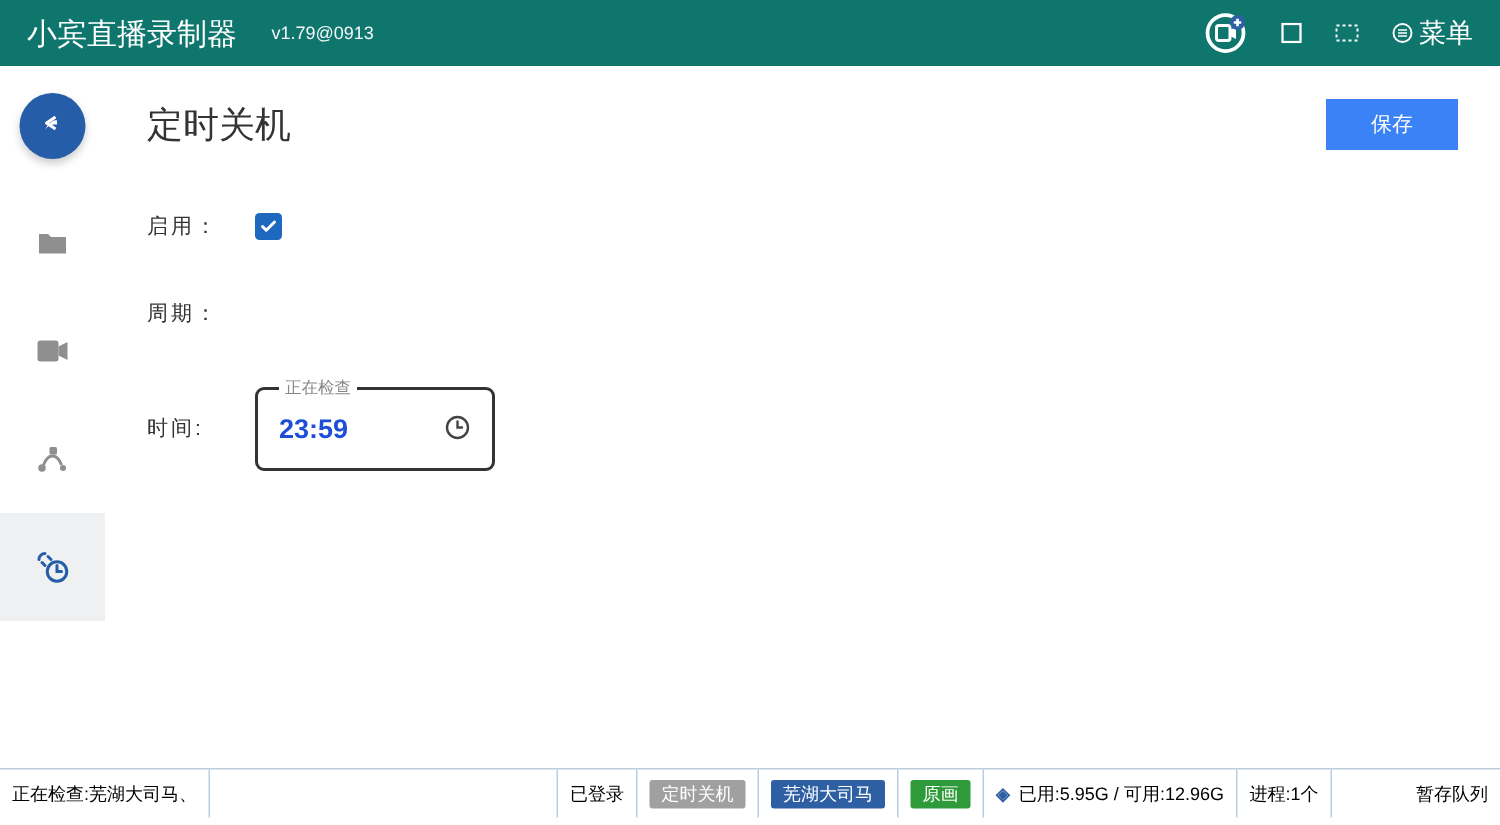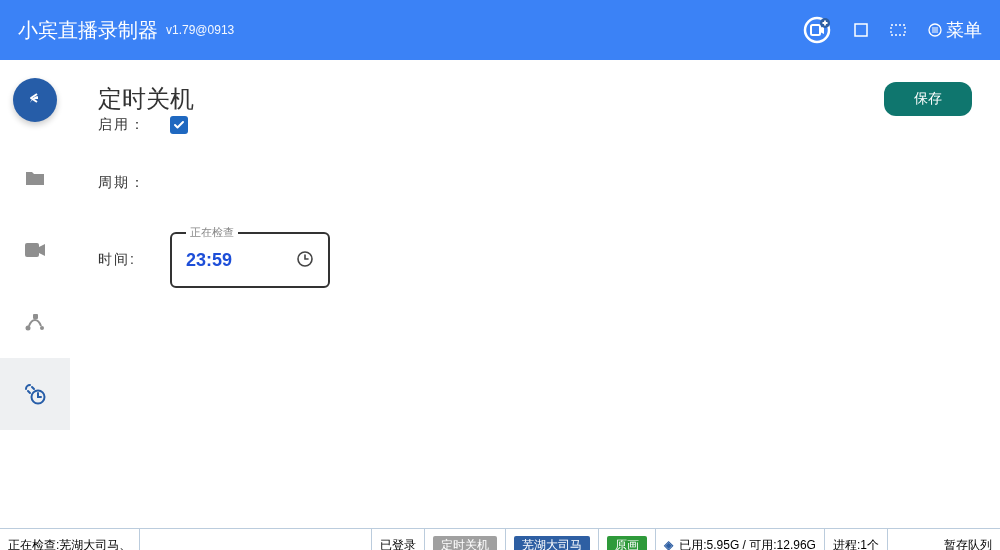--- a/index.html
+++ b/index.html
@@ -1,23 +1,23 @@
 <!DOCTYPE html>
 <html><head>
 <meta charset="utf-8">
 <style>
   * { box-sizing: border-box; margin: 0; padding: 0; font-family: "Microsoft YaHei", Arial, sans-serif; }
   html, body { width: 1000px; height: 550px; overflow: hidden; background: #fff; }
 
   .header {
-    height: 60px; background: #3b82f6; color: #fff;
+    height: 44px; background: #0f766e; color: #fff;
     display: flex; align-items: center; padding: 0 18px;
   }
   .header .title { font-size: 20px; font-weight: 400; }
-  .header .ver { font-size: 12px; margin-left: 8px; opacity: .95; }
+  .header .ver { font-size: 12px; margin-left: 23px; opacity: .95; }
   .header .hspacer { flex: 1; }
   .hicon { margin-left: 22px; display: inline-flex; align-items: center; justify-content: center; cursor: pointer; }
   .menu-pill { display: inline-flex; align-items: center; gap: 4px; font-size: 18px; }
 
   .body { display: flex; height: calc(100% - 60px - 22px); }
   .sidebar { width: 70px; display: flex; flex-direction: column; align-items: center; padding-top: 18px; }
   .back-btn {
     width: 44px; height: 44px; border-radius: 50%; background: #265da8; color: #fff;
     display: flex; align-items: center; justify-content: center; cursor: pointer;
     box-shadow: 0 3px 6px rgba(0,0,0,.2);
@@ -25,25 +25,25 @@
   .side-item {
     width: 70px; height: 72px; display: flex; align-items: center; justify-content: center;
     color: #7a7a7a; cursor: pointer;
   }
   .side-item.active { background: #eef0f2; color: #265da8; }
 
   .main { flex: 1; padding: 22px 28px 0 28px; position: relative; }
   .page-head { display: flex; align-items: center; }
   .page-title { font-size: 24px; font-weight: 400; color: #333; }
   .save-btn {
-    margin-left: auto; background: #0f766e; color: #fff; font-size: 14px;
-    padding: 8px 30px; border-radius: 12px; cursor: pointer; border: none;
-  }
-
-  .form { font-size: 14px; color: #333; }
+    margin-left: auto; background: #3b82f6; color: #fff; font-size: 14px;
+    padding: 8px 30px; border-radius: 0; cursor: pointer; border: none;
+  }
+
+  .form { margin-top: 42px; font-size: 14px; color: #333; }
   .row { display: flex; align-items: center; margin-bottom: 40px; }
   .row .lbl { width: 72px; letter-spacing: 2px; }
   .chk {
     width: 18px; height: 18px; border-radius: 3px; background: #1f68c0;
     display: inline-flex; align-items: center; justify-content: center; cursor: pointer;
   }
   .select-line {
     width: 100px; border-bottom: 1px solid #777; padding: 2px 4px 4px 2px;
     display: flex; align-items: center; cursor: pointer; color: #555;
   }

